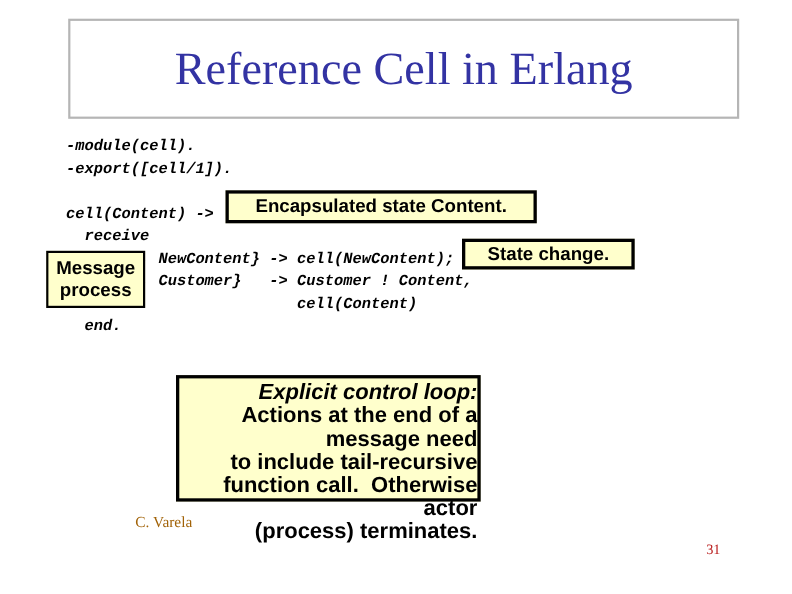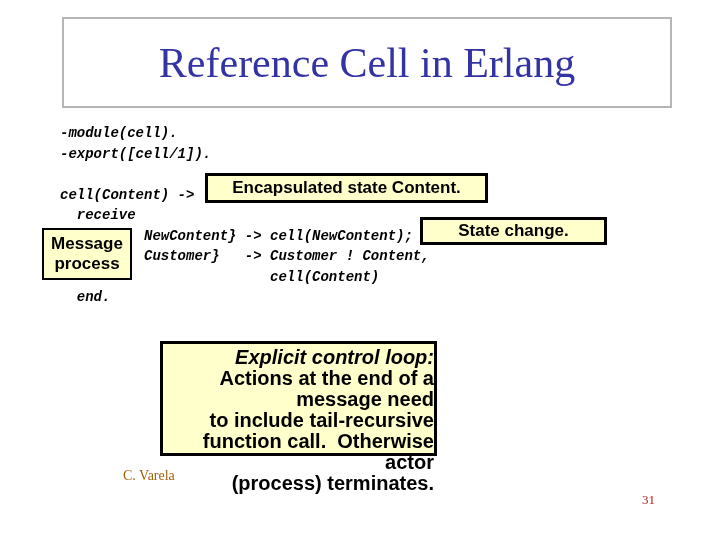--- a/index.html
+++ b/index.html
@@ -60,21 +60,21 @@
     text-align: right;
   }
   .callout-encapsulated {
     left: 205px; top: 173px;
     width: 283px; height: 30px;
     font-size: 17px;
     white-space: nowrap;
   }
   .callout-state-change {
     left: 420px; top: 217px;
-    width: 187px; height: 28px;
+    width: 157px; height: 28px;
     font-size: 17px;
     white-space: nowrap;
   }
   .callout-message-handlers {
     left: 2px; top: 228px;
     width: 90px; height: 52px;
     border-width: 2px;
     font-size: 17px;
     line-height: 20px;
     flex-direction: column;

